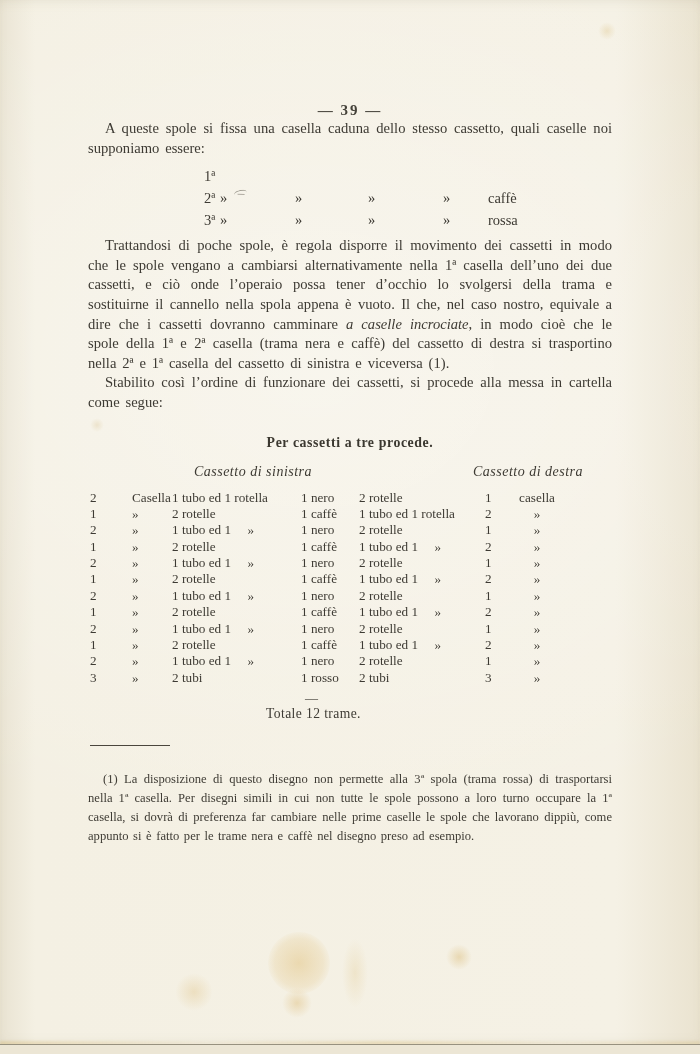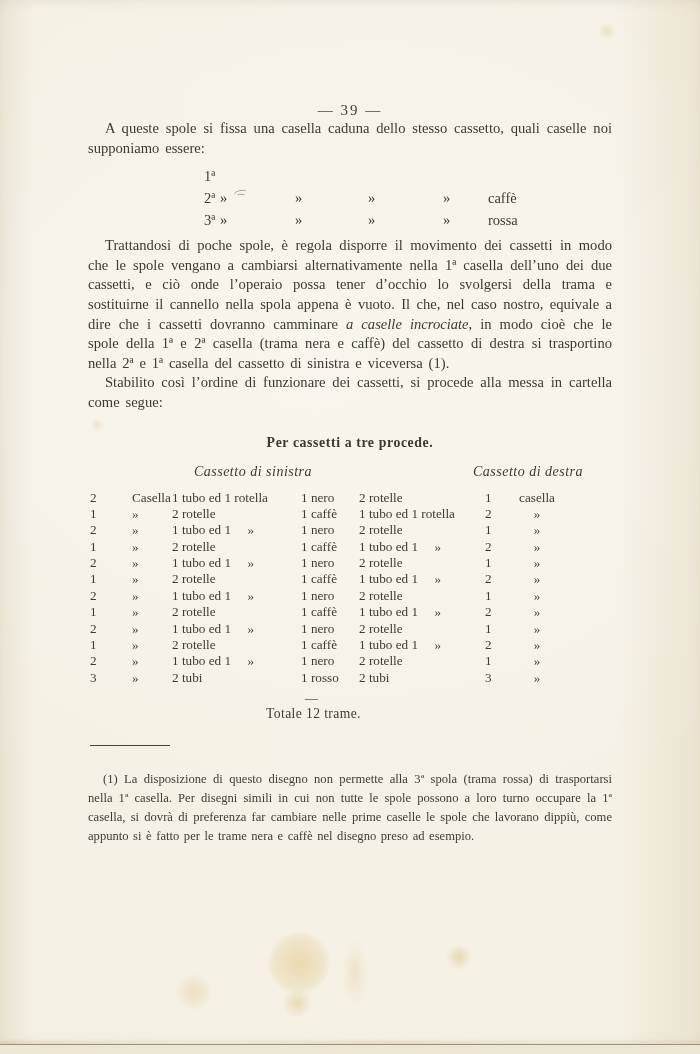--- a/index.html
+++ b/index.html
@@ -14,20 +14,21 @@
       radial-gradient(ellipse 900px 700px at 45% 35%, rgba(255,255,255,.35), rgba(255,255,255,0) 70%),
       linear-gradient(to right, #e9e3d2 0%, #f4f0e3 5%, #f5f1e5 88%, #eae3d0 100%),
       #f3efe2;
     color:#3d3a33;
     box-shadow:inset 0 -14px 18px -12px rgba(120,110,85,.25), inset 0 10px 14px -12px rgba(160,150,120,.25);
   }
   .content{position:relative;padding:0 88px;}
   .pageno{
     padding-top:102px;text-align:center;font-size:15px;letter-spacing:2px;
     color:#45423a;
+    font-weight:bold;
   }
   p.body-par{
     margin:0;width:524px;font-size:14.6px;line-height:19.6px;
     text-align:justify;text-indent:17px;word-spacing:2.2px;color:#3d3a33;
   }
   .p1{margin-top:12px;}
   .p2{margin-top:14px;}
   .it{font-style:italic;}
   
   .spool-list{position:relative;margin-top:10px;height:68px;font-size:14.5px;}

